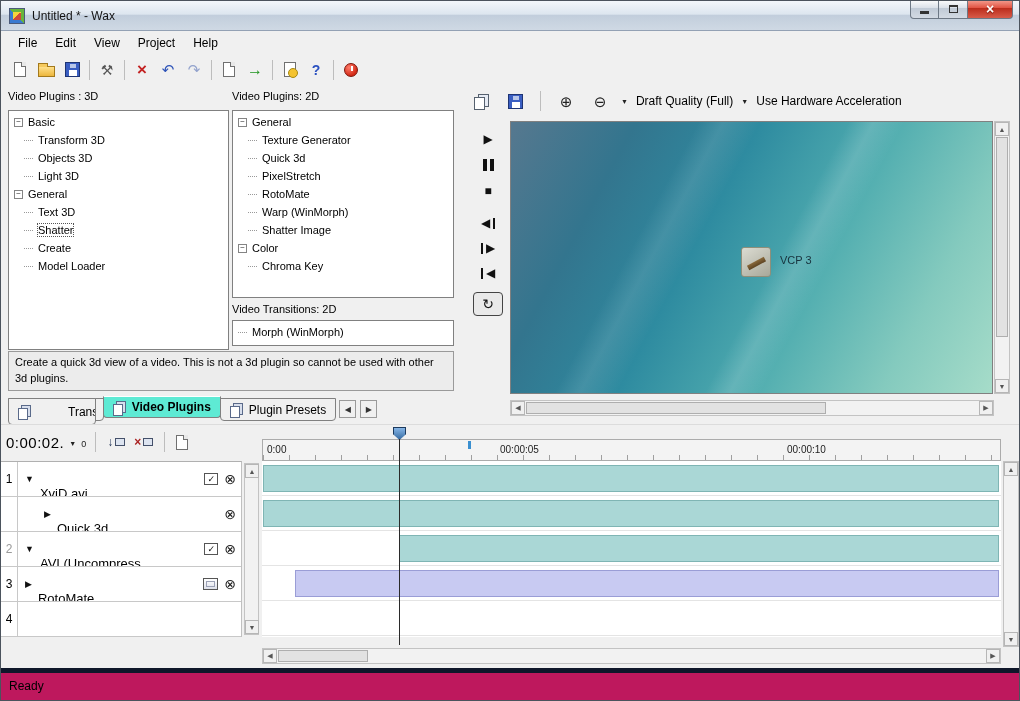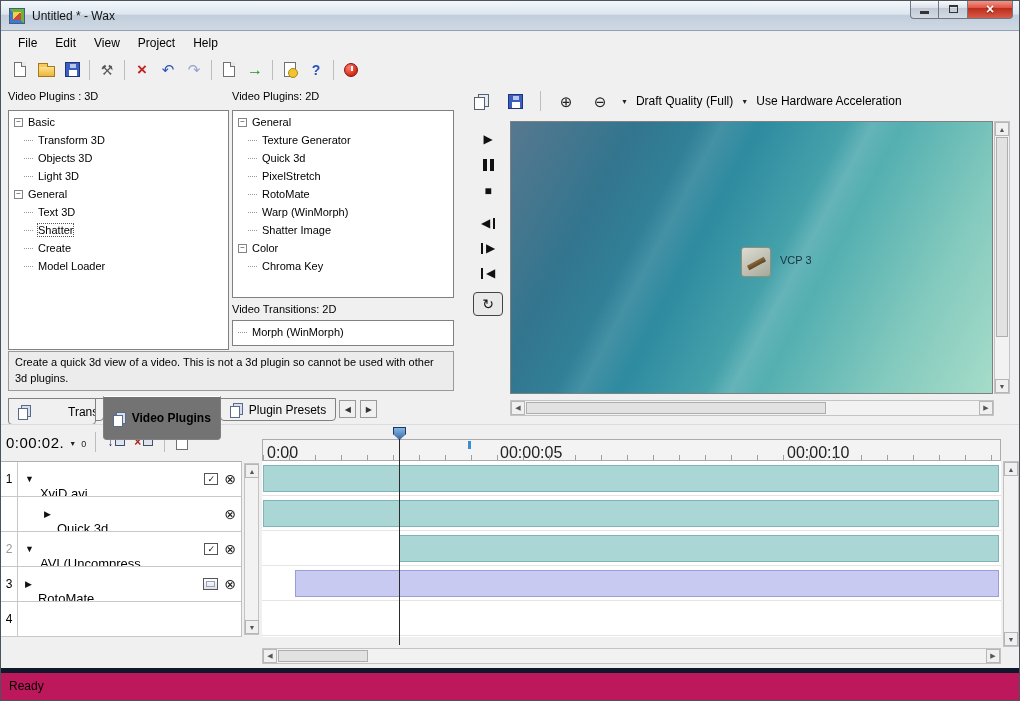--- a/index.html
+++ b/index.html
@@ -69,21 +69,21 @@
   .trow.child { padding-left:15px; }
   .trow .branch { width:9px; height:1px; border-top:1px dotted #999; margin-right:5px; flex:none; }
   .trow.selected .lbl { outline:1px dotted #555; }
   .desc-box { position:absolute; left:8px; top:351px; width:446px; height:40px;
     background:#ececec; border:1px solid #9a9a9a; font-size:11px; padding:3px 6px; line-height:1.45; }
 
   
   .tabs { position:absolute; left:8px; top:396px; height:28px; display:flex; align-items:flex-start; }
   .tab { display:flex; align-items:center; gap:6px; height:23px; padding:0 9px; margin-top:2px;
     background:#f0f0f0; border:1px solid #808080; border-radius:0 0 4px 4px; font-size:12px; margin-right:-1px; }
-  .tab.active { background:#737373; font-weight:bold; height:44px; margin-top:0; border-top-color:#fff; z-index:2; }
+  .tab.active { background:#5eead4; font-weight:bold; height:22px; margin-top:0; border-top-color:#fff; z-index:2; }
   .tab.clip { max-width:88px; overflow:hidden; }
   .tabicon { position:relative; width:13px; height:13px; flex:none; }
   .tabicon::before { content:''; position:absolute; left:3px; top:0; width:8px; height:10px; background:#d7deec; border:1px solid #5a6a8a; }
   .tabicon::after { content:''; position:absolute; left:0; top:3px; width:8px; height:10px; background:#fff; border:1px solid #5a6a8a; }
   .tabarrow { width:17px; height:18px; margin-top:4px; margin-left:4px; border:1px solid #9a9a9a; background:#f0f0f0;
     display:flex; align-items:center; justify-content:center; font-size:8px; color:#333; }
 
   
   .pv-toolbar { position:absolute; left:468px; top:88px; height:26px; display:flex; align-items:center; gap:8px; }
   .i-copy { position:relative; width:14px; height:14px; }
@@ -123,21 +123,21 @@
   .tl-time { font-size:15px; letter-spacing:0.5px; }
   .tl-time-dd { font-size:7px; color:#222; padding-top:3px; }
   .tl-time-sub { font-size:9px; color:#222; padding-top:4px; }
   .tlbtn { display:flex; align-items:center; gap:2px; padding:2px 2px; }
   .tlbtn .ga { font-size:12px; line-height:1; color:#24365a; }
   .tlbtn .gx { font-size:12px; line-height:1; font-weight:bold; color:#a22; }
   .tlbtn .bx { width:10px; height:8px; border:1px solid #44506a; background:#dde4f0; }
   .tl-ruler { position:absolute; left:261px; top:14px; width:739px; height:22px; background:#f3f3f3; border:1px solid #ababab; }
   .tl-ruler::after { content:''; position:absolute; left:0; right:0; bottom:0; height:5px;
     background:repeating-linear-gradient(90deg,#9f9f9f 0 1px, transparent 1px 26px); }
-  .rlabel { position:absolute; top:4px; font-size:16px; color:#222; }
+  .rlabel { position:absolute; top:4px; font-size:10px; color:#222; }
   .rl0 { left:4px; } .rl1 { left:237px; } .rl2 { left:508px;padding-left:16px; }
   .rmark { position:absolute; top:1px; width:3px; height:8px; background:#3a8fd0; }
   .tl-tracks { position:absolute; left:0; top:36px; width:241px; height:176px; background:#fff; border-top:1px solid #b0b0b0; border-right:1px solid #c0c0c0; }
   .track { height:35px; display:flex; align-items:stretch; border-bottom:1px solid #c8c8c8; background:#fff; }
   .track .num { width:17px; flex:none; text-align:center; font-size:12px; line-height:34px; border-right:1px solid #c8c8c8; }
   .track .num.muted { color:#999; }
   .track .body { flex:1; display:flex; align-items:center; gap:6px; padding:0 5px 0 7px; overflow:hidden; }
   .track .body.child { padding-left:26px; }
   .texp { font-size:9px; color:#111; flex:none; }
   .tname { font-size:13px; white-space:nowrap; overflow:hidden;margin-top:29px; }

